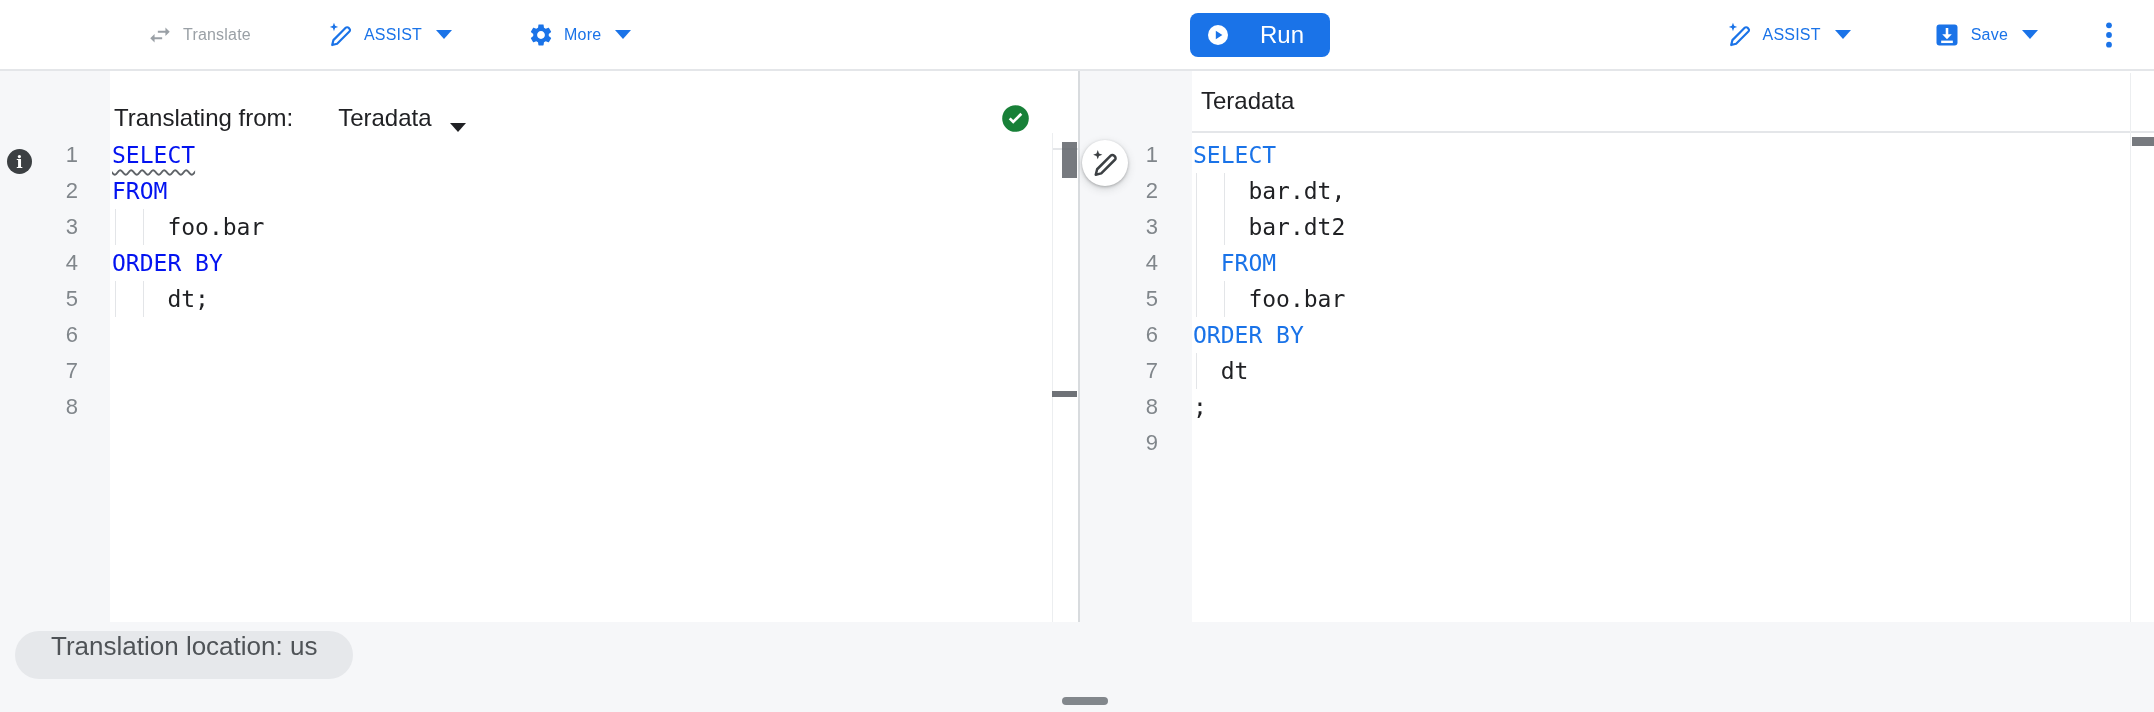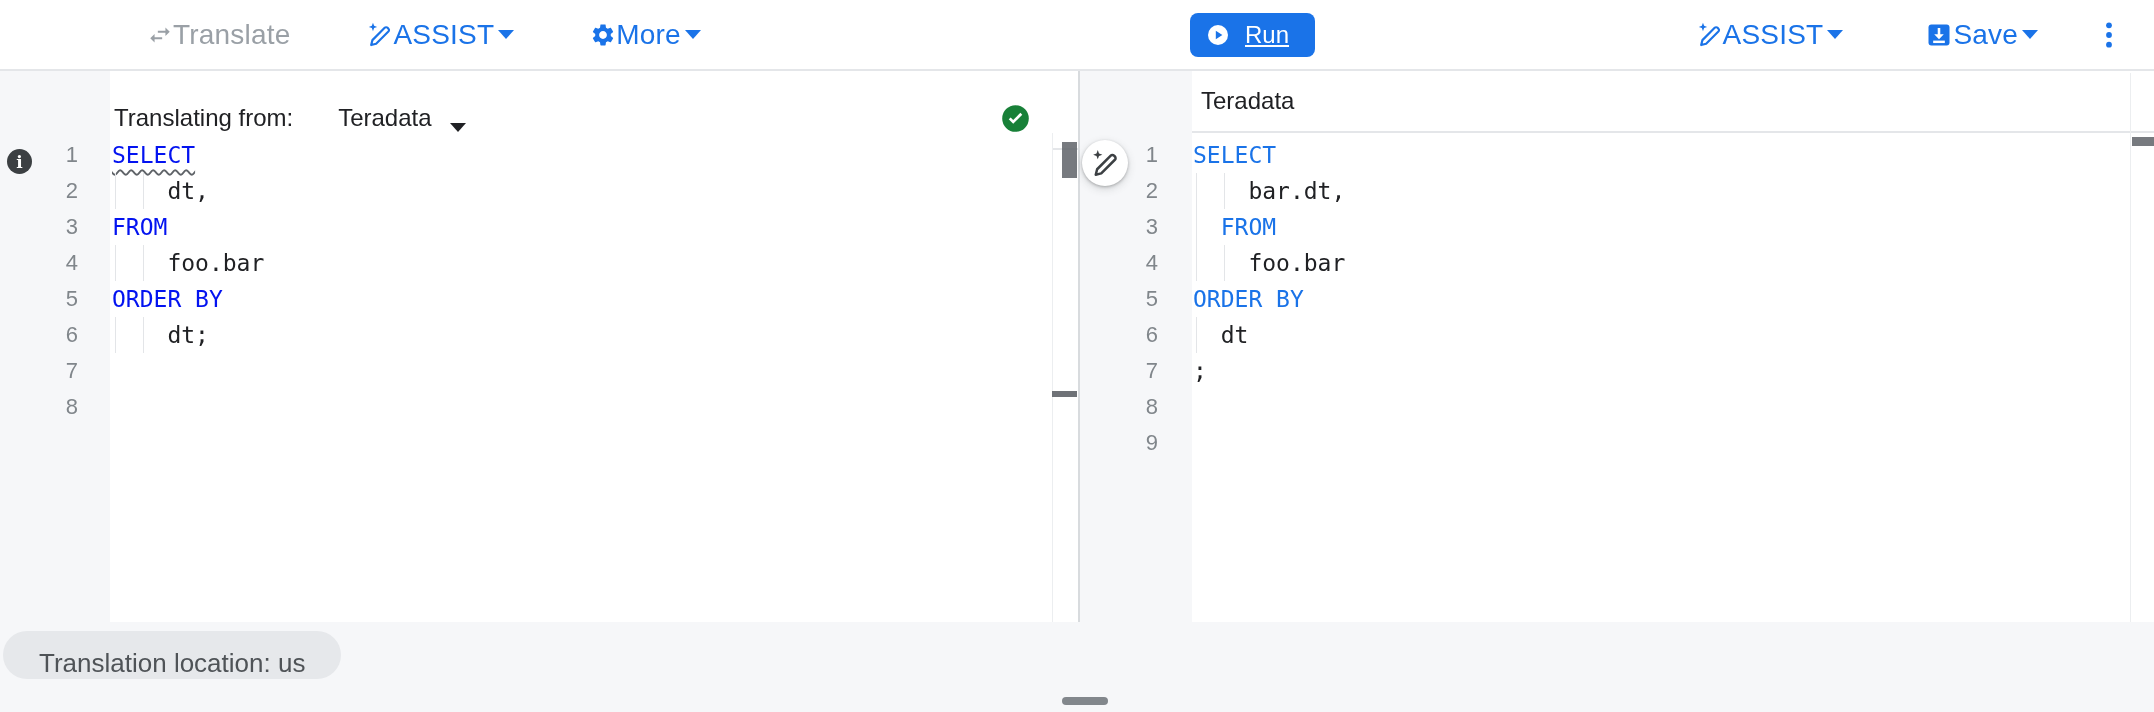--- a/index.html
+++ b/index.html
@@ -4,28 +4,28 @@
 <style>
   html,body{margin:0;padding:0;background:#fff;}
   .app{position:relative;width:2154px;height:712px;background:#fff;overflow:hidden;
        font-family:"Liberation Sans",sans-serif;color:var(--text);}
 
   
   .topbar{position:absolute;left:0;top:0;width:2154px;height:71px;background:#fff;
           border-bottom:2px solid var(--border);box-sizing:border-box;}
   .tb-left{position:absolute;left:147px;top:0;height:69px;display:flex;align-items:center;gap:76px;}
   .tb-right{position:absolute;left:1078px;right:0;top:0;height:69px;display:flex;align-items:center;}
-  .tb-btn{display:flex;align-items:center;font-size:28px;font-weight:500;
+  .tb-btn{display:flex;align-items:center;gap:10px;font-size:16px;font-weight:500;
           letter-spacing:.2px;color:var(--accent);cursor:pointer;background:none;border:none;padding:0;}
   .tb-btn.disabled{color:var(--disabled-text);cursor:default;}
   .caret{width:0;height:0;border-left:8px solid transparent;border-right:8px solid transparent;
          border-top:9px solid currentColor;margin-left:4px;}
   .run-btn{margin-left:112px;height:44px;border:none;border-radius:8px;background:var(--accent);
-           color:#fff;display:flex;align-items:center;gap:15px;padding:0 26px 0 16px;
-           font-size:24px;font-weight:500;font-family:inherit;cursor:pointer;text-decoration:underline;}
+           color:#fff;display:flex;align-items:center;gap:30px;padding:0 26px 0 16px;
+           font-size:24px;font-weight:500;font-family:inherit;cursor:pointer;}
   .tb-spacer{flex:1;}
   .save-group{margin-left:82px;}
   .kebab-btn{margin-left:58px;margin-right:32px;background:none;border:none;cursor:pointer;padding:0;
              display:flex;align-items:center;color:var(--accent);}
 
   
   .gutter-left{position:absolute;left:0;top:71px;width:110px;height:551px;background:var(--gutter-bg);}
   .gutter-right{position:absolute;left:1080px;top:71px;width:112px;height:551px;background:var(--gutter-bg);}
   .panel-divider{position:absolute;left:1078px;top:71px;width:2px;height:551px;background:#d8dbde;}
   .header-left{position:absolute;left:110px;top:71px;width:968px;height:62px;background:#fff;
@@ -65,22 +65,22 @@
 
   
   .sb-left{position:absolute;left:1052px;top:133px;width:26px;height:489px;border-left:1px solid #eceef0;box-sizing:border-box;}
   .sb-left-thumb{position:absolute;left:1062px;top:142px;width:15px;height:36px;background:var(--scroll-thumb);opacity:.85;cursor:pointer;}
   .sb-left-dash{position:absolute;left:1052px;top:391px;width:25px;height:6px;background:var(--scroll-thumb);opacity:.9;cursor:pointer;}
   .sb-right-line{position:absolute;left:2130px;top:73px;width:1px;height:549px;background:#eceef0;}
   .sb-right-thumb{position:absolute;left:2132px;top:137px;width:22px;height:9px;background:var(--scroll-thumb);opacity:.85;cursor:pointer;}
 
   
   .footer{position:absolute;left:0;top:622px;width:2154px;height:90px;background:var(--footer-bg);}
-  .chip{position:absolute;left:3px;top:9px;height:48px;border-radius:24px;background:var(--chip-bg);
-        display:flex;align-items:flex-end;padding:0 36px;font-size:26px;color:var(--chip-text);}
+  .chip{position:absolute;left:15px;top:9px;height:48px;border-radius:24px;background:var(--chip-bg);
+        display:flex;align-items:flex-start;padding:0 36px;font-size:26px;color:var(--chip-text);}
   .drag-handle{position:absolute;left:1062px;top:697px;width:46px;height:8px;border-radius:4px;
                background:#82878c;cursor:row-resize;}
 </style>
 </head>
 <body>
 
 <div class="app">
 
   <div class="topbar">
     <div class="tb-left">
@@ -179,21 +179,20 @@
     <span class="check-wrap">
       <svg width="29" height="29" viewBox="0 0 24 24">
           <circle cx="12" cy="12" r="11" fill="currentColor"></circle>
           <path fill="#fff" d="M10.1 16.4 6.4 12.7l1.6-1.6 2.1 2.1 5.9-5.9 1.6 1.6z"></path>
         </svg>
     </span>
   </div>
 
   <div class="code-area code-left" id="code-left">
       <div class="code-line"><span class="tok-kw tok-sq">SELECT</span></div>
-      <div class="code-line"><span class="guide" style="left: 3px;"></span><span class="guide" style="left: 31.34px;"></span><span class="tok-pl">    dt,</span></div>
       <div class="code-line"><span class="tok-kw">FROM</span></div>
       <div class="code-line"><span class="guide" style="left: 3px;"></span><span class="guide" style="left: 31.34px;"></span><span class="tok-pl">    foo.bar</span></div>
       <div class="code-line"><span class="tok-kw">ORDER BY</span></div>
       <div class="code-line"><span class="guide" style="left: 3px;"></span><span class="guide" style="left: 31.34px;"></span><span class="tok-pl">    dt;</span></div>
       <div class="code-line"></div>
     </div>
 
   <div class="sb-left"></div>
   <div class="sb-left-thumb"></div>
   <div class="sb-left-dash"></div>
@@ -221,20 +220,21 @@
       <div class="ln">9</div>
     </div>
 
   <div class="header-right">
     <span>Teradata</span>
   </div>
 
   <div class="code-area code-right" id="code-right">
       <div class="code-line"><span class="tok-kw">SELECT</span></div>
       <div class="code-line"><span class="guide" style="left: 3px;"></span><span class="guide" style="left: 31.34px;"></span><span class="tok-pl">    bar.dt,</span></div>
+      <div class="code-line"><span class="guide" style="left: 3px;"></span><span class="guide" style="left: 31.34px;"></span><span class="tok-pl">    bar.dt2</span></div>
       <div class="code-line"><span class="guide" style="left: 3px;"></span><span class="tok-pl">  </span><span class="tok-kw">FROM</span></div>
       <div class="code-line"><span class="guide" style="left: 3px;"></span><span class="guide" style="left: 31.34px;"></span><span class="tok-pl">    foo.bar</span></div>
       <div class="code-line"><span class="tok-kw">ORDER BY</span></div>
       <div class="code-line"><span class="guide" style="left: 3px;"></span><span class="tok-pl">  dt</span></div>
       <div class="code-line"><span class="tok-pl">;</span></div>
       <div class="code-line"></div>
     </div>
 
   <div class="sb-right-line"></div>
   <div class="sb-right-thumb"></div>

